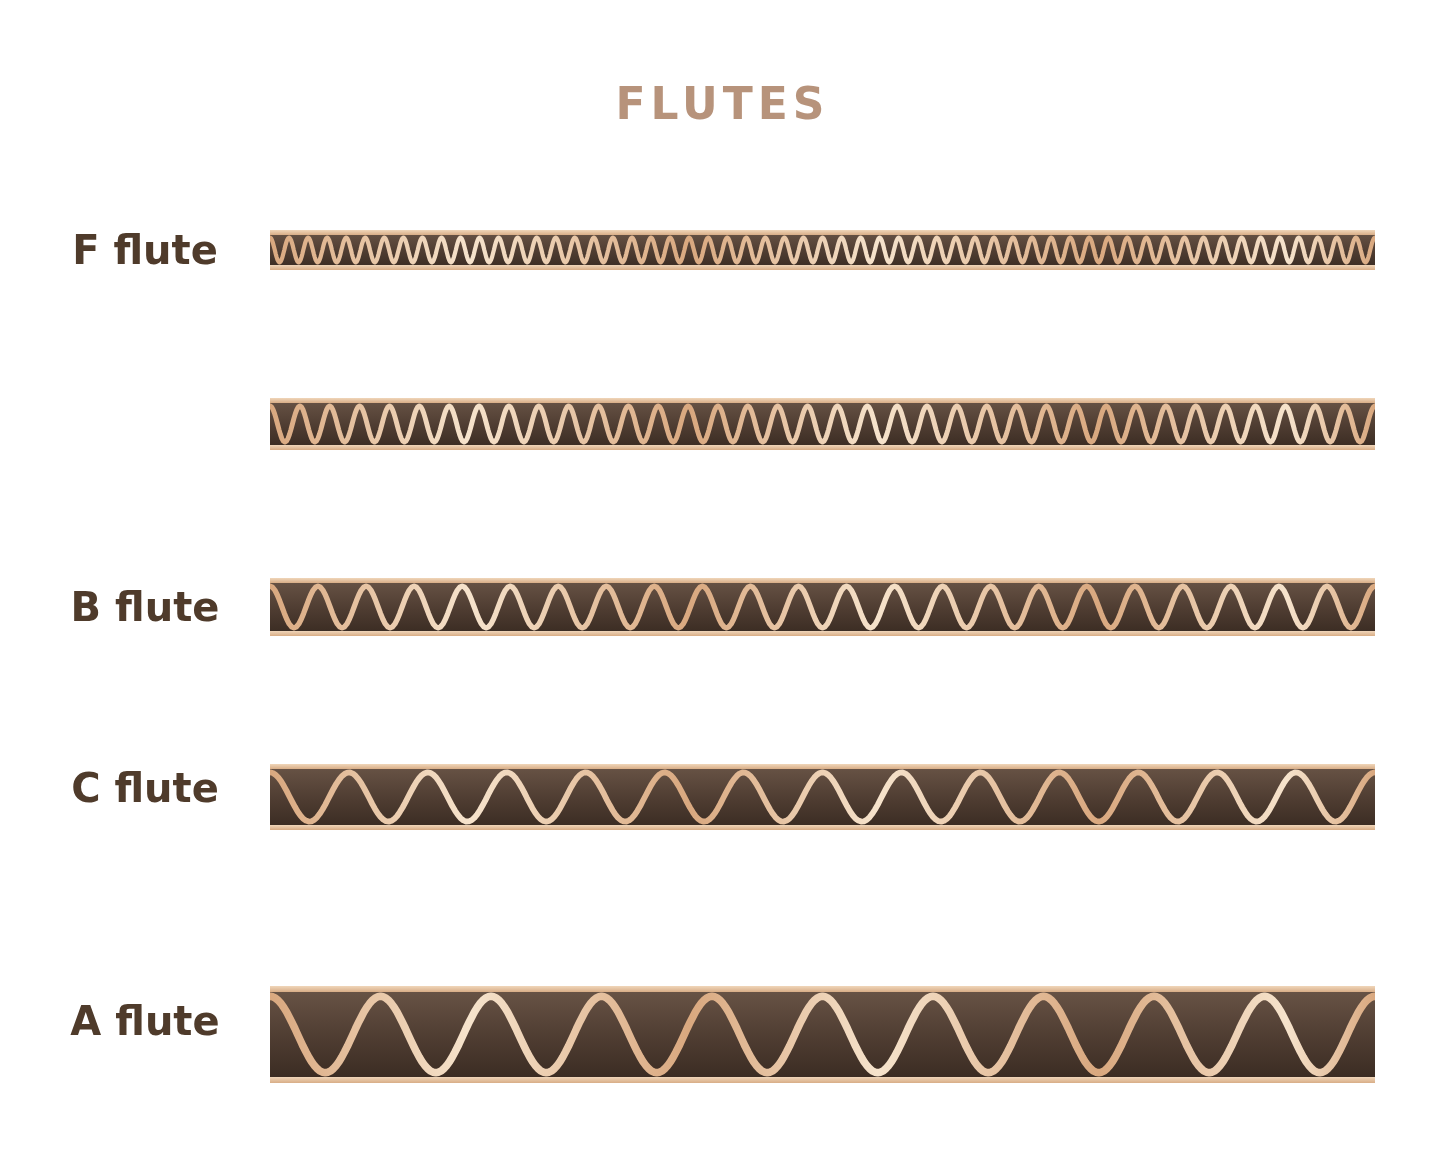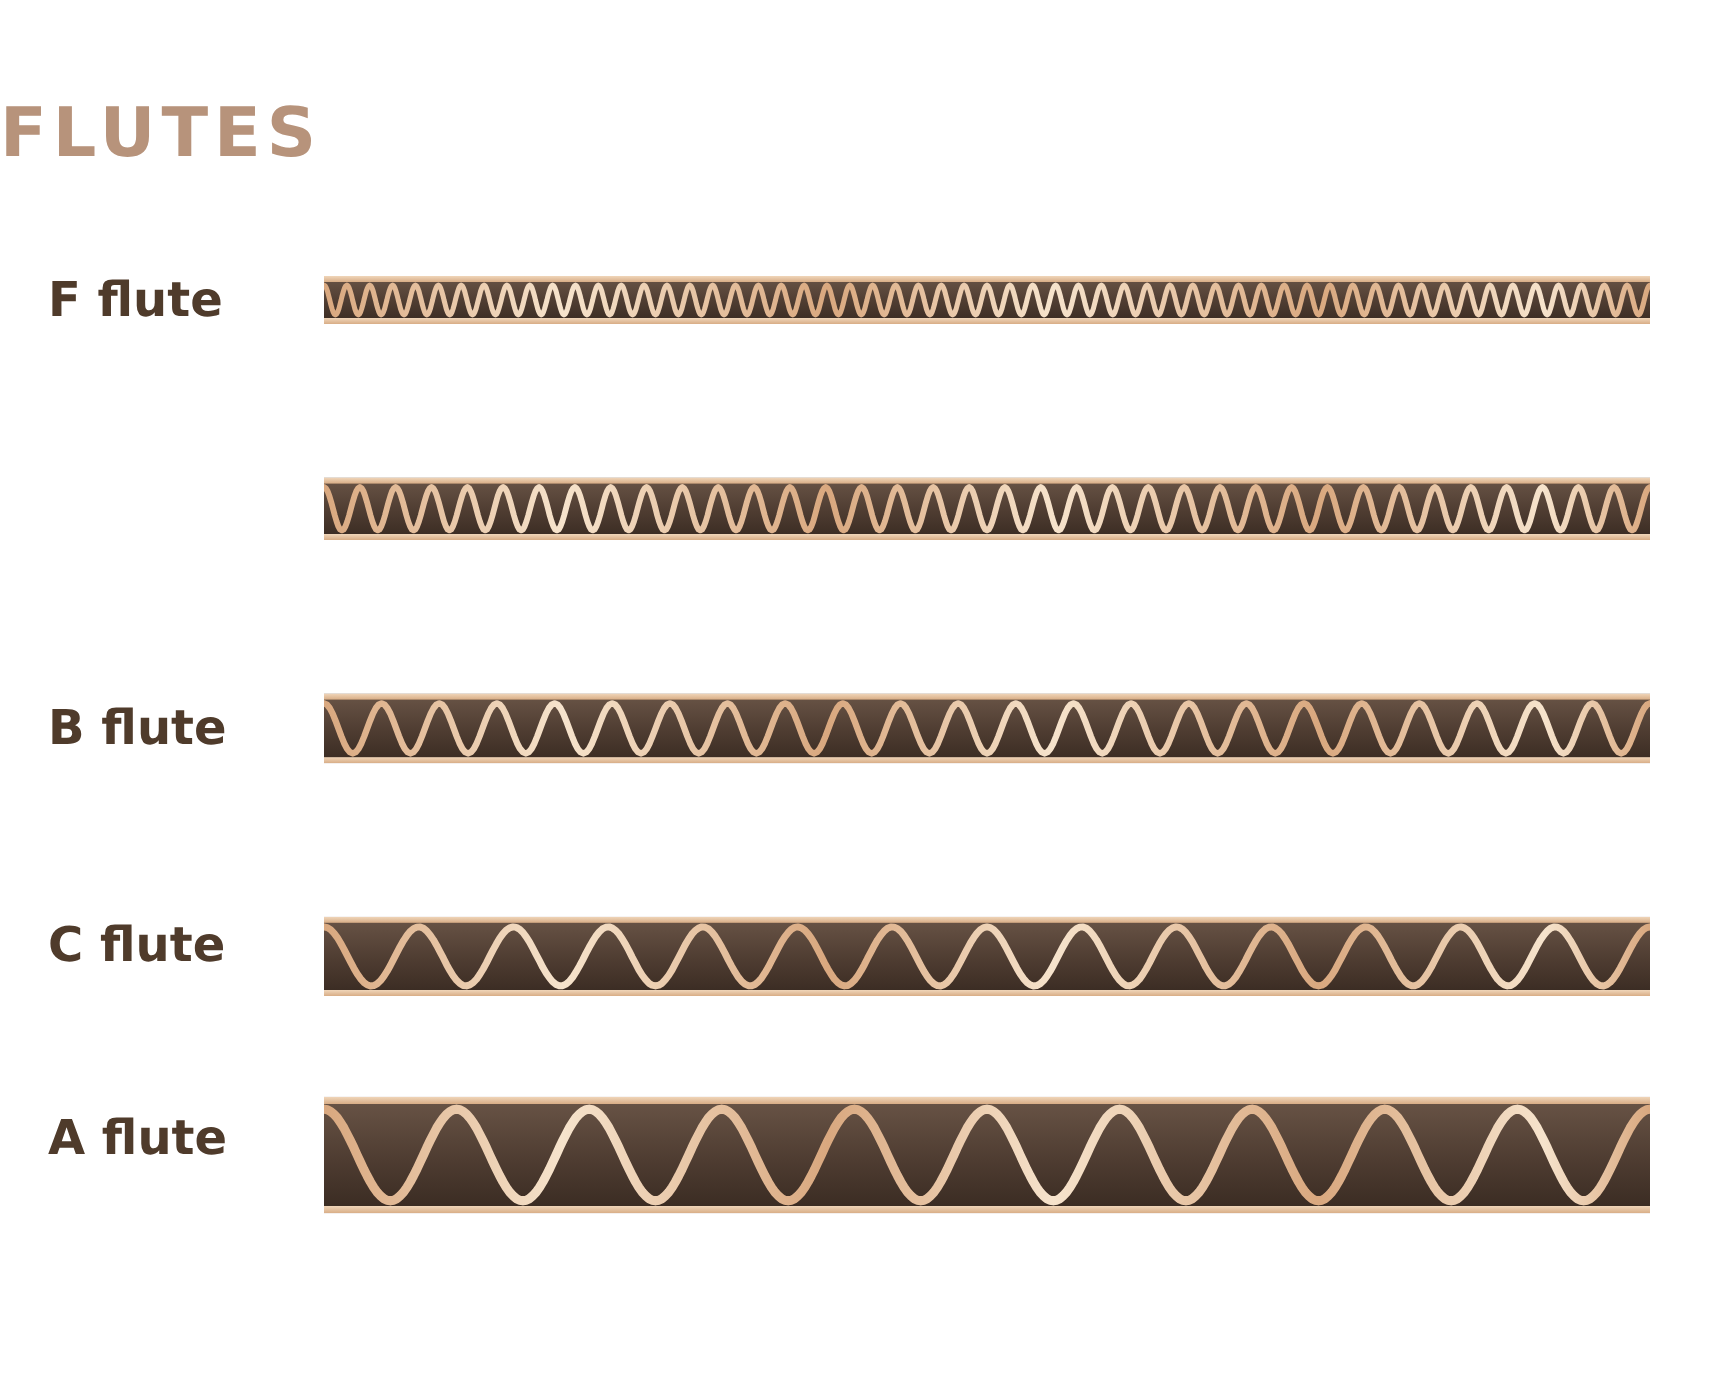--- a/index.html
+++ b/index.html
@@ -13,56 +13,56 @@
     font-family: "Liberation Sans", sans-serif;
     position: relative;
     overflow: hidden;
   }
   .title {
     position: absolute;
     top: 78px;
     left: 0;
     width: 100%;
     margin: 0;
-    text-align: left;
-    font-size: 57px;
+    text-align: center;
+    font-size: 44px;
     font-weight: 800;
     letter-spacing: 5px;
     color: #b7937b;
     font-family: "DejaVu Sans", "Liberation Sans", sans-serif;
   }
   .row {
     position: absolute;
     left: 0;
     width: 100%;
   }
   .label {
     position: absolute;
     left: 40px;
     width: 210px;
     top: 50%;
     transform: translateY(-50%);
-    text-align: left;
+    text-align: center;
     font-weight: bold;
     font-size: 40px;
     color: #4f3b2b;
     font-family: "DejaVu Sans", "Liberation Sans", sans-serif;
   }
   .strip {
     position: absolute;
     left: 270px;
     top: 0;
     display: block;
   }
   
   .row-f { top: 230px; height: 40px; }
   .row-e { top: 398px; height: 52px; }
   .row-b { top: 578px; height: 58px; padding-left: 32px; }
   .row-c { top: 764px; height: 48px; }
-  .row-a { top: 914px; height: 69px; }
+  .row-a { top: 986px; height: 69px; }
 </style>
 </head>
 <body>
 
 <div class="diagram">
 
   <h1 class="title">FLUTES</h1>
 
   <div class="row row-f">
     <div class="label">F flute</div>

